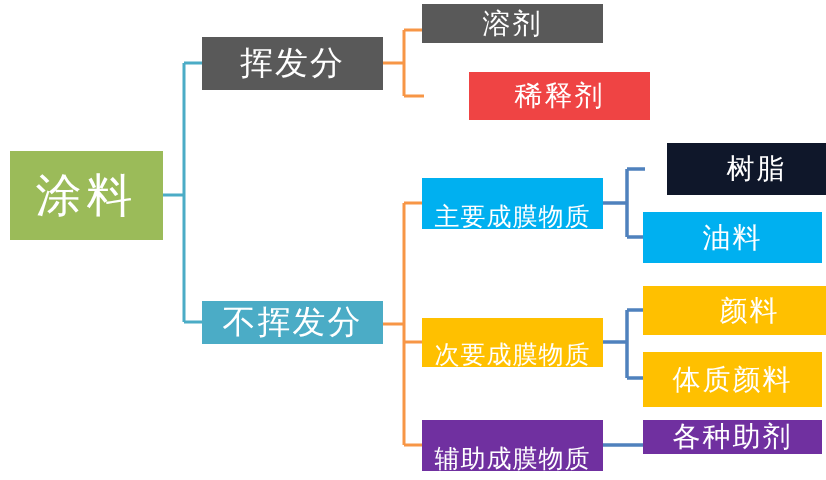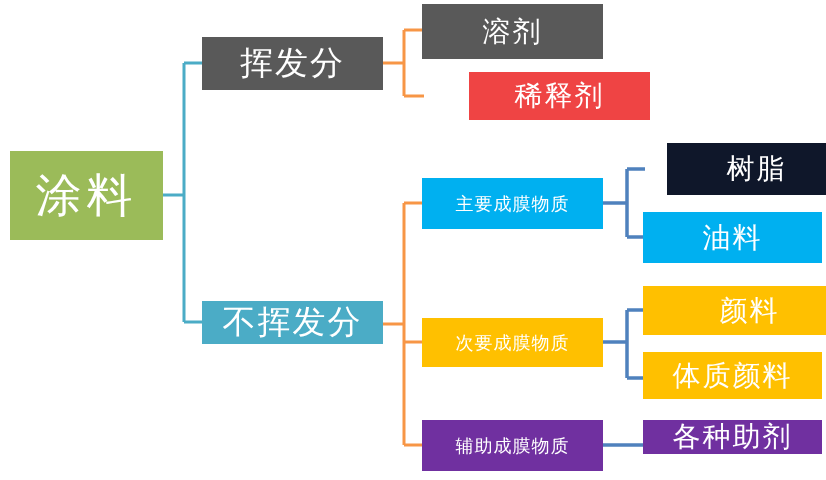--- a/index.html
+++ b/index.html
@@ -27,21 +27,21 @@
     display: flex;
     align-items: center;
     justify-content: center;
     color: #ffffff;
     text-align: center;
     line-height: 1;
     white-space: nowrap;
   }
   .node-root   { font-size: 46px; letter-spacing: 5px; }
   .node-lvl2   { font-size: 33px; letter-spacing: 2px; }
-  .node-lvl3   { font-size: 18px; letter-spacing: 1px; }
+  .node-lvl3   { font-size: 25px; letter-spacing: 1px; align-items: flex-end; }
   .node-leaf   { font-size: 28px; letter-spacing: 2px; }
 </style>
 </head>
 <body>
 
 <div class="canvas">
 
   <svg class="connectors" width="826" height="480" viewBox="0 0 826 480" fill="none">
     <path stroke-width="3" d="M163 195 H184 M184 63 V322 M184 63 H203 M184 322 H203" stroke="#4BACC6"></path>
     <path stroke-width="3" d="M383 63 H404 M404 30 V96 M404 30 H424 M404 96 H424" stroke="#F79646"></path>
@@ -52,21 +52,21 @@
   </svg>
 
   <div class="node node-root" style="left: 10px; top: 151px; width: 153px; height: 89px; background-color: rgb(155, 187, 89);">
     <span>涂料</span>
   </div>
 
   <div class="node node-lvl2" style="left: 202px; top: 37px; width: 181px; height: 53px; background-color: rgb(89, 89, 89);">
     <span>挥发分</span>
   </div>
 
-  <div class="node node-leaf" style="left: 422px; top: 4px; width: 181px; height: 55px; background-color: rgb(89, 89, 89);">
+  <div class="node node-leaf" style="left: 422px; top: 4px; width: 181px; height: 39px; background-color: rgb(89, 89, 89);">
     <span>溶剂</span>
   </div>
 
   <div class="node node-leaf" style="left: 422px; top: 72px; width: 181px; height: 48px; background-color: #ef4444; margin-left: 47px;">
     <span>稀释剂</span>
   </div>
 
   <div class="node node-lvl2" style="left: 202px; top: 301px; width: 181px; height: 43px; background-color: rgb(75, 172, 198);">
     <span>不挥发分</span>
   </div>
@@ -84,21 +84,21 @@
   </div>
 
   <div class="node node-lvl3" style="left: 422px; top: 318px; width: 181px; height: 49px; background-color: rgb(255, 192, 0);">
     <span>次要成膜物质</span>
   </div>
 
   <div class="node node-leaf" style="left: 643px; top: 286px; width: 179px; height: 49px; background-color: rgb(255, 192, 0); padding-left: 17px;">
     <span>颜料</span>
   </div>
 
-  <div class="node node-leaf" style="left: 643px; top: 352px; width: 179px; height: 47px; background-color: rgb(255, 192, 0);">
+  <div class="node node-leaf" style="left: 643px; top: 352px; width: 179px; height: 55px; background-color: rgb(255, 192, 0);">
     <span>体质颜料</span>
   </div>
 
   <div class="node node-lvl3" style="left: 422px; top: 420px; width: 181px; height: 51px; background-color: rgb(112, 48, 160);">
     <span>辅助成膜物质</span>
   </div>
 
   <div class="node node-leaf" style="left: 643px; top: 420px; width: 179px; height: 34px; background-color: rgb(112, 48, 160);">
     <span>各种助剂</span>
   </div>

